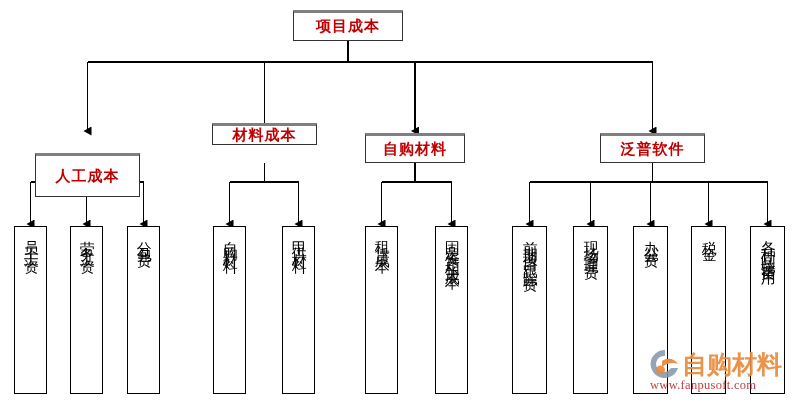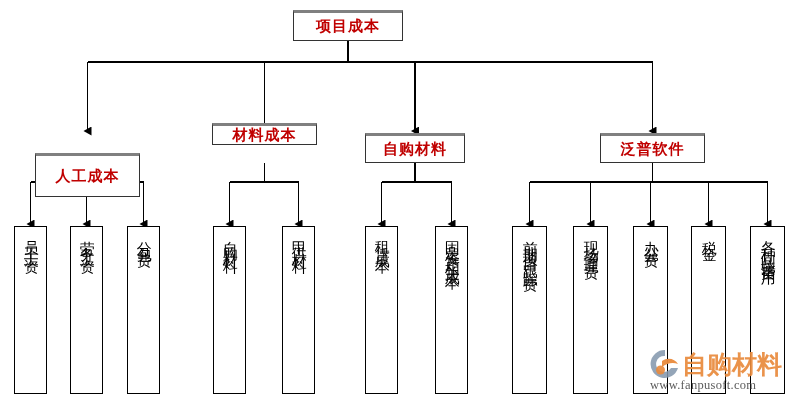--- a/index.html
+++ b/index.html
@@ -93,21 +93,21 @@
     color: #e98a3c;
     font-size: 25px;
     font-weight: bold;
     letter-spacing: 0px;
     line-height: 30px;
     white-space: nowrap;
     font-family: "Liberation Sans", "DejaVu Sans", sans-serif;
     opacity: 0.92;
   }
   #watermark .wm-url {
-    color: #404040;
+    color: #b91c1c;
     font-size: 12.5px;
     letter-spacing: 0.3px;
     line-height: 14px;
     margin-top: -2px;
     margin-left: 2px;
     white-space: nowrap;
     font-family: "Liberation Serif", "DejaVu Serif", serif;
     opacity: 0.85;
   }
 </style>

